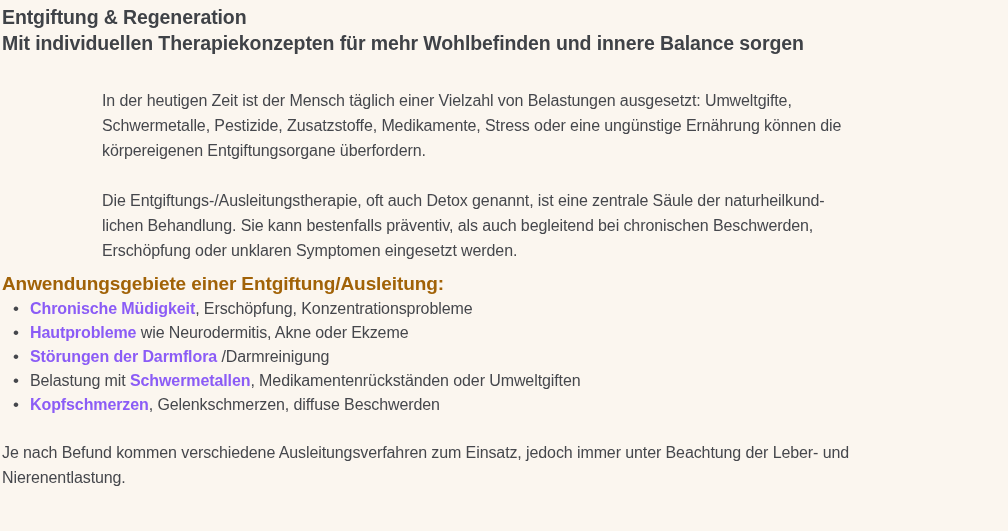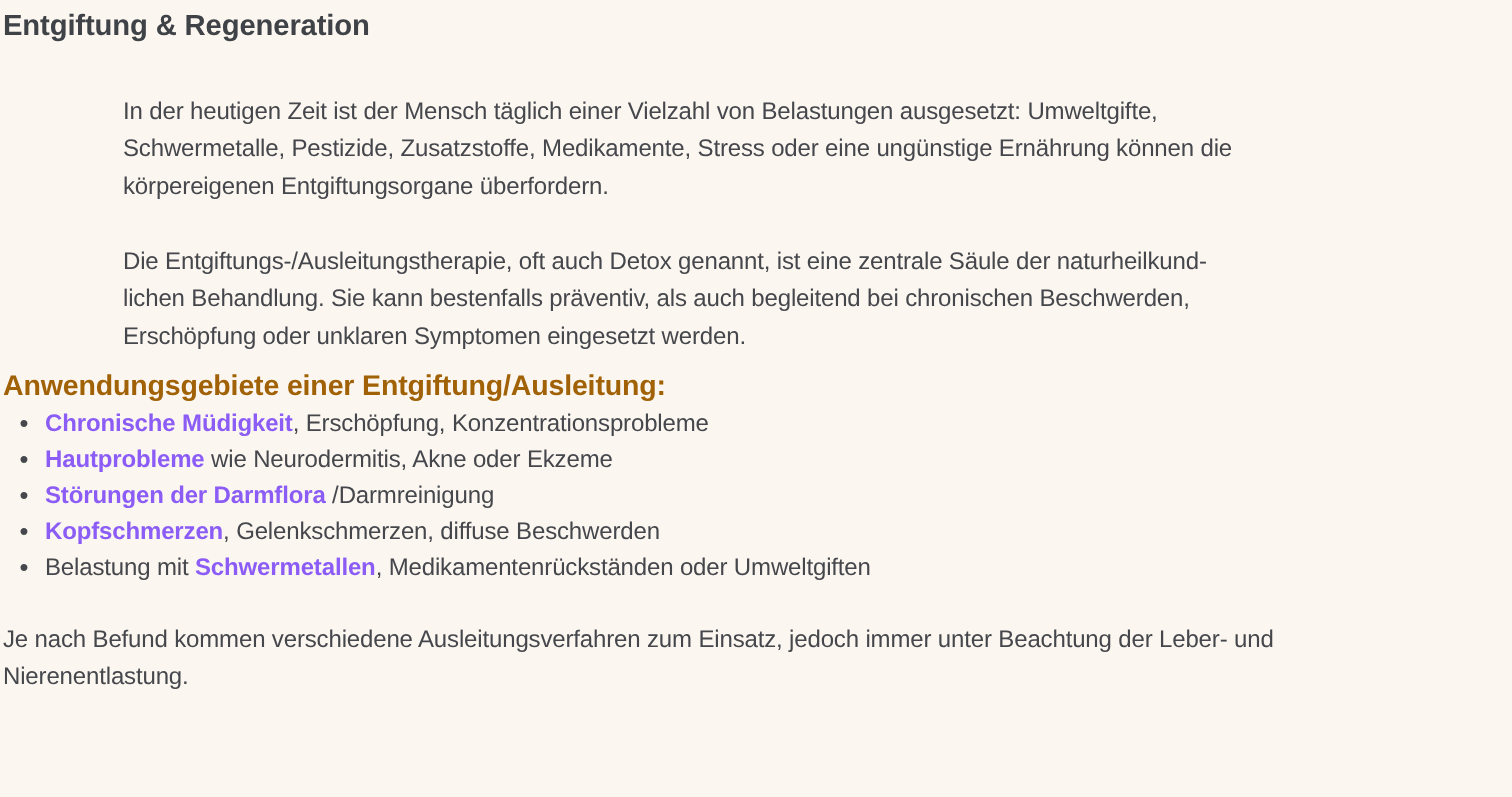--- a/index.html
+++ b/index.html
@@ -15,21 +15,21 @@
   .page { padding: 4px 2px 0 2px; width: 1008px; height: 381px; }
 
   .title,
   .subtitle {
     font-size: 19.5px;
     line-height: 26px;
     font-weight: 700;
     color: #3f4247;
   }
 
-  .intro-block { margin-left: 80px; margin-right: 2px; max-width: 818px; }
+  .intro-block { margin-left: 100px; margin-right: 2px; max-width: 818px; }
   .para { white-space: pre-line; }
   .intro-block .para:first-child { margin-top: 32px; }
   .intro-block .para + .para { margin-top: 25px; }
 
   .applications-heading {
     margin-top: 9px;
     font-size: 19px;
     line-height: 24px;
     font-weight: 700;
     color: #a16207;
@@ -52,38 +52,39 @@
 
   .closing { margin-top: 23px; }
 </style>
 </head>
 <body>
 
 <main class="page">
 
   <header>
     <h1 class="title">Entgiftung &amp; Regeneration</h1>
+    <h2 class="subtitle">Mit individuellen Therapiekonzepten für mehr Wohlbefinden und innere Balance sorgen</h2>
   </header>
 
   <section class="intro-block">
     <p class="para">In der heutigen Zeit ist der Mensch täglich einer Vielzahl von Belastungen ausgesetzt: Umweltgifte,
 Schwermetalle, Pestizide, Zusatzstoffe, Medikamente, Stress oder eine ungünstige Ernährung können die
 körpereigenen Entgiftungsorgane überfordern.</p>
     <p class="para">Die Entgiftungs-/Ausleitungstherapie, oft auch Detox genannt, ist eine zentrale Säule der naturheilkund-
 lichen Behandlung. Sie kann bestenfalls präventiv, als auch begleitend bei chronischen Beschwerden,
 Erschöpfung oder unklaren Symptomen eingesetzt werden.</p>
   </section>
 
   <section>
     <h3 class="applications-heading">Anwendungsgebiete einer Entgiftung/Ausleitung:</h3>
     <ul class="applications-list">
       <li><span></span><span class="bold-lead">Chronische Müdigkeit</span><span>, Erschöpfung, Konzentrationsprobleme</span></li>
       <li><span></span><span class="bold-lead">Hautprobleme</span><span> wie Neurodermitis, Akne oder Ekzeme</span></li>
       <li><span></span><span class="bold-lead">Störungen der Darmflora</span><span> /Darmreinigung</span></li>
+      <li><span>Belastung mit </span><span class="bold-lead">Schwermetallen</span><span>, Medikamentenrückständen oder Umweltgiften</span></li>
       <li><span></span><span class="bold-lead">Kopfschmerzen</span><span>, Gelenkschmerzen, diffuse Beschwerden</span></li>
-      <li><span>Belastung mit </span><span class="bold-lead">Schwermetallen</span><span>, Medikamentenrückständen oder Umweltgiften</span></li>
     </ul>
   </section>
 
   <p class="para closing">Je nach Befund kommen verschiedene Ausleitungsverfahren zum Einsatz, jedoch immer unter Beachtung der Leber- und
 Nierenentlastung.</p>
 
 </main>
 
 </body></html>

